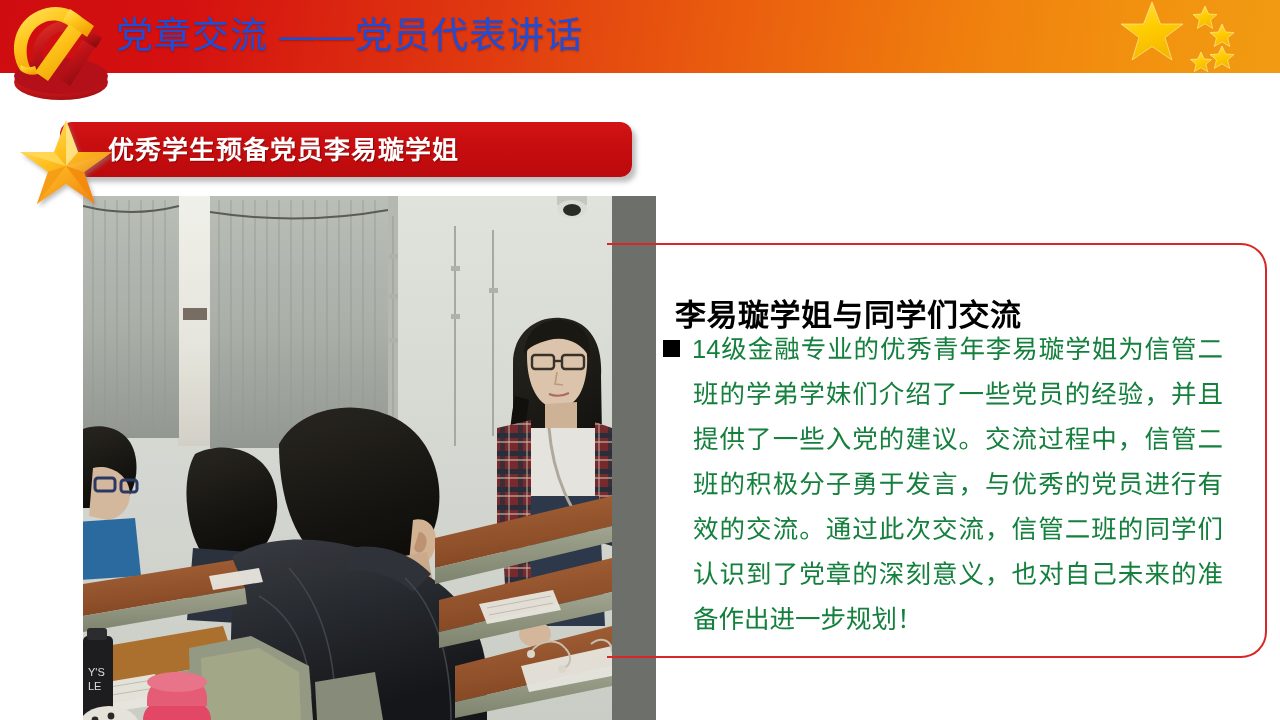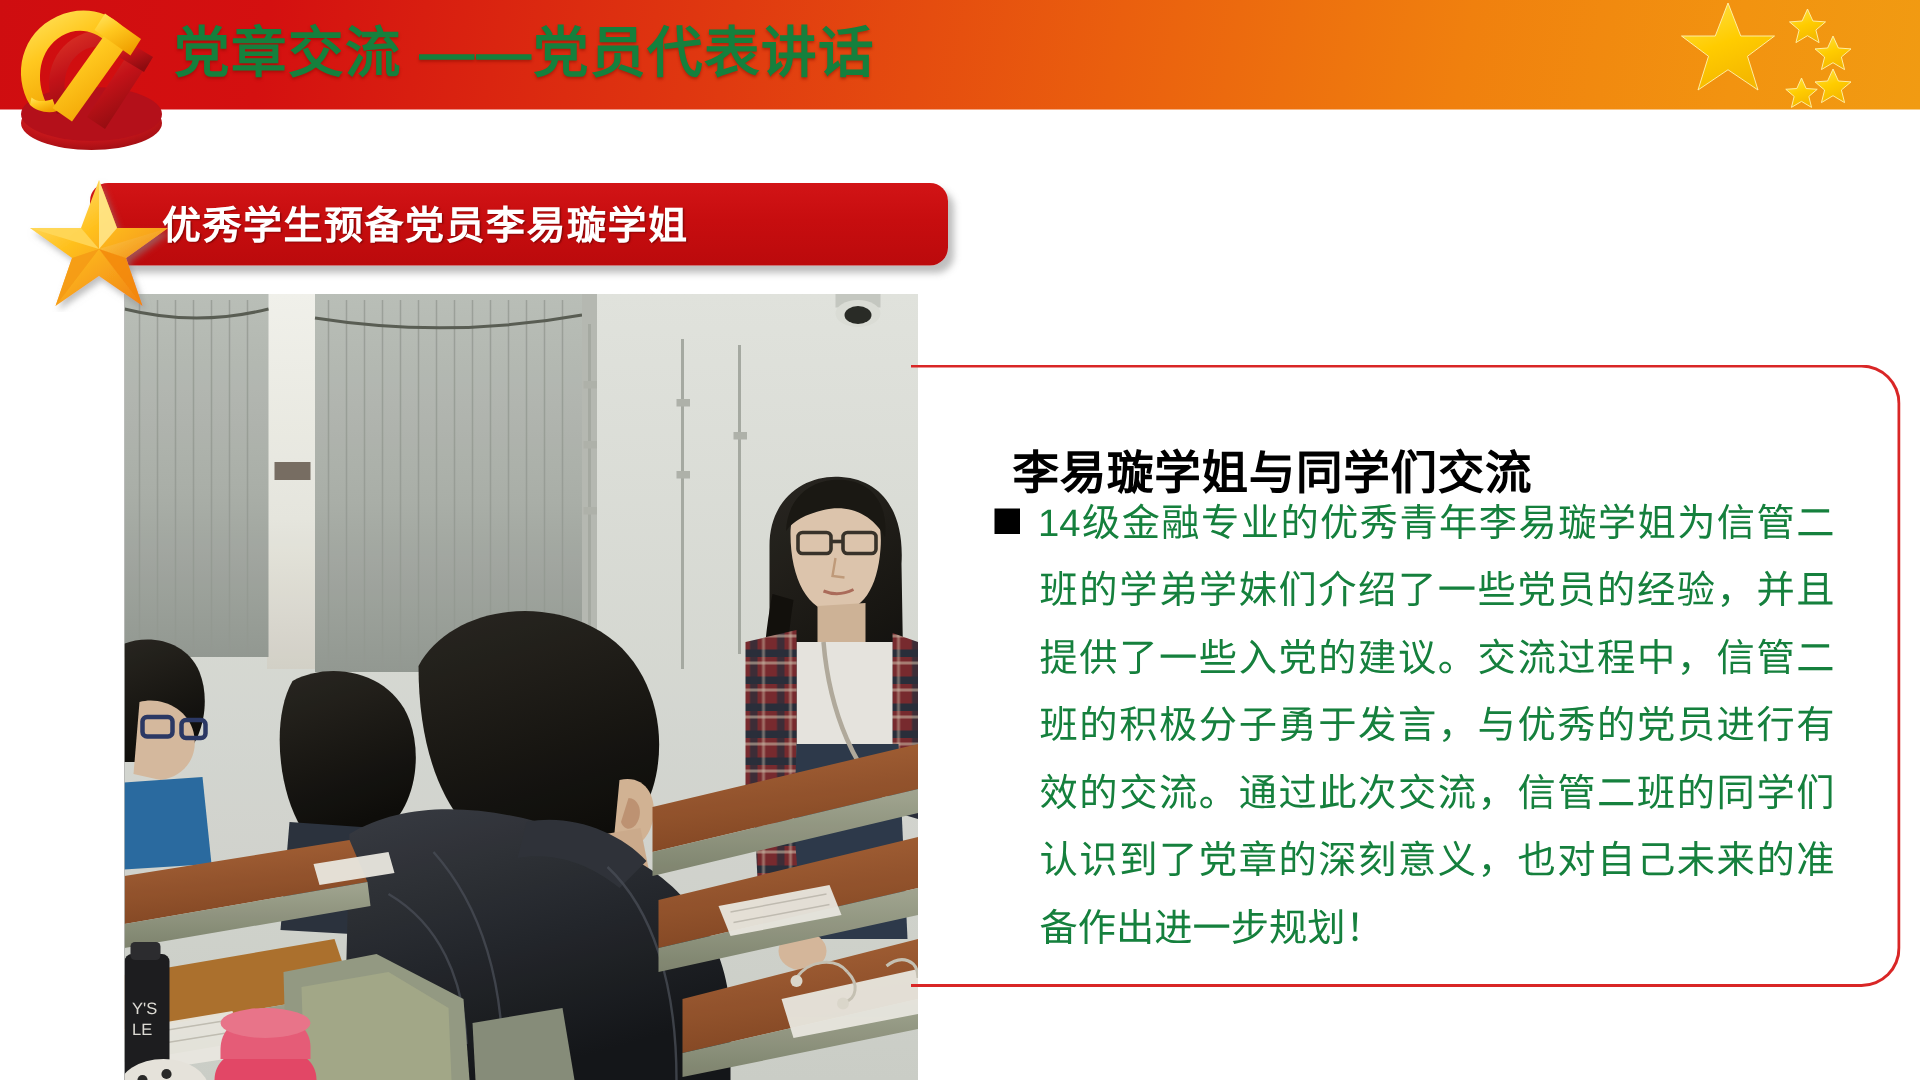--- a/index.html
+++ b/index.html
@@ -40,22 +40,22 @@
         #f29310 90%,
         #f19b12 100%);
     z-index: 5;
   }
 
   .header-title {
     position: absolute;
     left: 116px;
     top: 12px;
     font-size: 37px;
-    font-weight: bold;
-    color: #15803d;
+    font-weight: normal;
+    color: #1d4ed8;
     letter-spacing: 1px;
     line-height: 48px;
     white-space: nowrap;
     text-shadow: 0 1px 2px rgba(120,10,0,0.45);
     z-index: 9;
   }
 
   
   .flag-stars {
     position: absolute;
@@ -115,21 +115,21 @@
     width: 96px;
     height: 92px;
     z-index: 12;
   }
 
   
   .photo {
     position: absolute;
     left: 83px;
     top: 196px;
-    width: 529px;
+    width: 573px;
     height: 524px;
     overflow: hidden;
     background: #6d6f6a;
   }
   .photo svg { display: block; }
 
   
   .text-panel {
     position: absolute;
     left: 607px;

